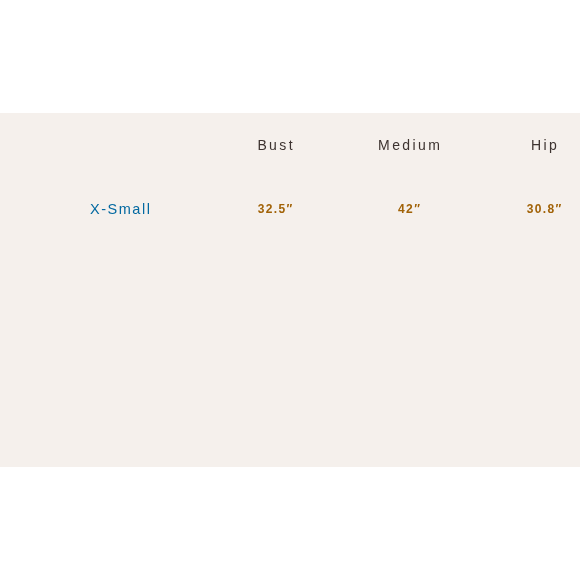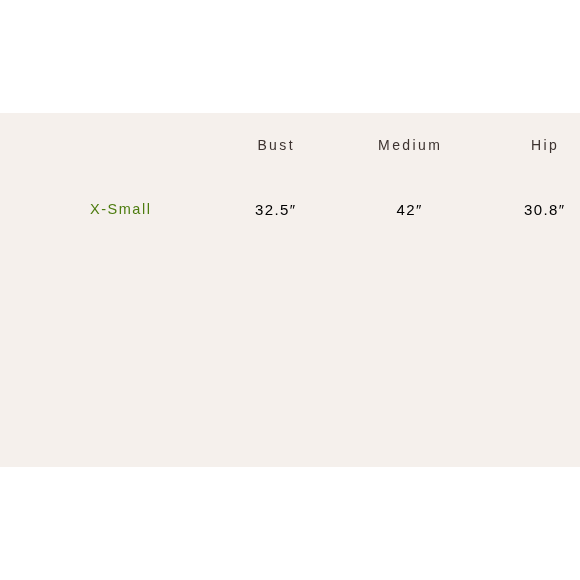--- a/index.html
+++ b/index.html
@@ -60,29 +60,29 @@
   th.corner-cell { font-size: 0; }
 
   
   tr.data-row td {
     height: 64.5px;
   }
 
   td.row-label {
     font-size: 14.5px;
     font-weight: 400;
-    color: #4d7c0f;
+    color: #0369a1;
     letter-spacing: 1.5px;
     text-indent: 1.5px;
   }
 
   td.measure-cell {
-    font-size: 15px;
-    font-weight: 400;
-    color: #000000;
+    font-size: 12px;
+    font-weight: 700;
+    color: #a16207;
     letter-spacing: 1.4px;
     text-indent: 1.4px;
   }
 </style>
 </head>
 <body>
 
 <div id="size-chart-panel">
 
   <table class="size-table">

